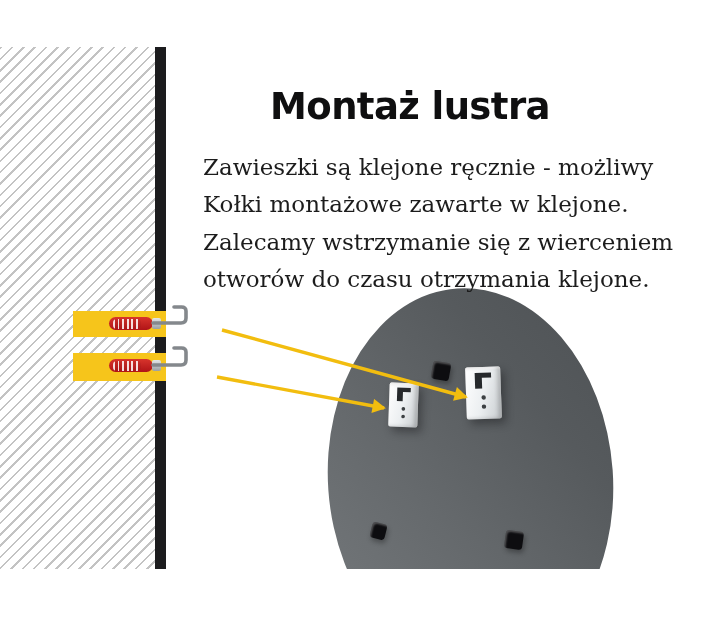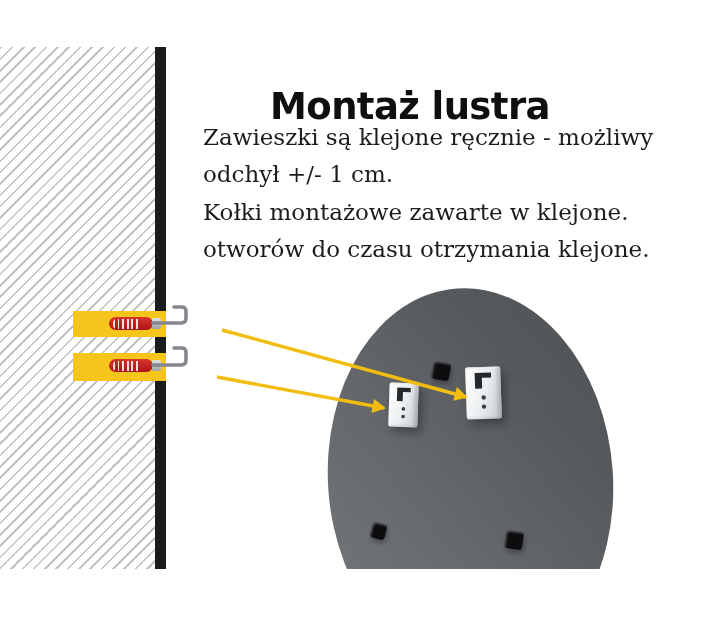--- a/index.html
+++ b/index.html
@@ -16,21 +16,21 @@
   .wall-edge{
     position:absolute;left:155px;top:0;width:11px;height:641px;background:#1c1c1e;
   }
   
   .title{
     position:absolute;left:180px;top:38px;width:460px;text-align:center;
     font-family:"DejaVu Sans","Liberation Sans",sans-serif;
     font-weight:800;font-size:37px;letter-spacing:-0.6px;color:#0f0f10;white-space:nowrap;
   }
   .instructions{
-    position:absolute;left:203px;top:72px;
+    position:absolute;left:203px;top:102px;
     font-family:"DejaVu Serif","Liberation Serif",serif;
     font-size:23px;line-height:37.4px;color:#1c1c1c;white-space:nowrap;
   }
   
   .mirror{
     position:absolute;left:328px;top:241px;width:285px;height:384px;border-radius:50%;
     background:linear-gradient(to top right,#767a7d 0%,#666a6d 38%,#565a5d 72%,#4e5255 100%);
     transform:rotate(-4deg);
   }
   
@@ -132,18 +132,18 @@
         <path d="M0,0 L5.6,3 L0,6 Z" fill="#f2bd0f"></path>
       </marker>
     </defs>
     <line x1="222" y1="283" x2="466" y2="350" marker-end="url(#ah)"></line>
     <line x1="217" y1="330" x2="384" y2="361" marker-end="url(#ah)"></line>
   </svg>
 
   <div class="title">Montaż lustra</div>
   <div class="instructions">
     <div>Zawieszki są klejone ręcznie - możliwy</div>
-    <div>odchył +/- 1 cm.</div>
     <div>Kołki montażowe zawarte w klejone.</div>
+    <div>Zalecamy wstrzymanie się z wierceniem</div>
     <div>otworów do czasu otrzymania klejone.</div>
   </div>
 
 </div>
 
 </body></html>

